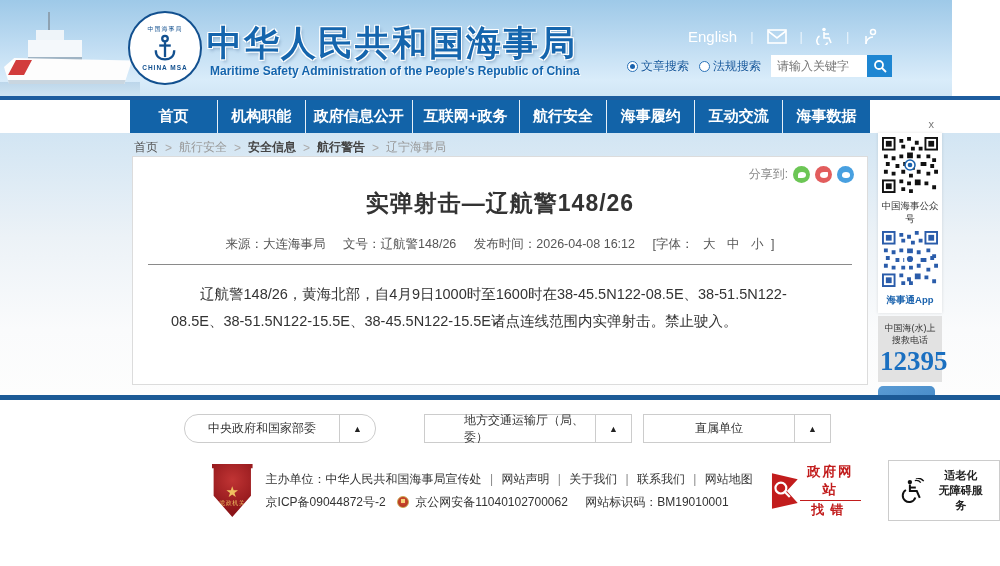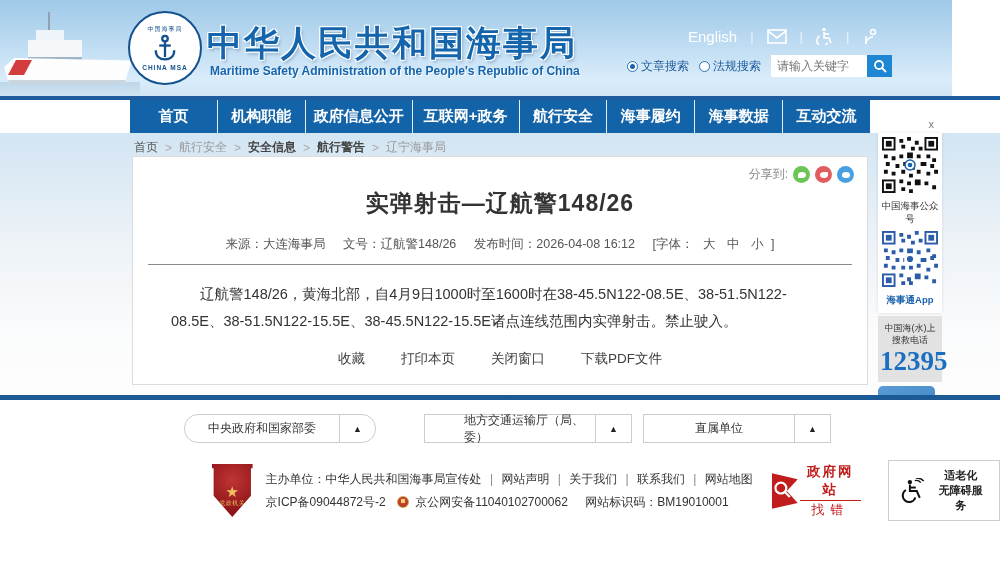--- a/index.html
+++ b/index.html
@@ -106,21 +106,21 @@
   .gov-shield .shield-label { color:#f0c060; font-size:6px; letter-spacing:.5px; }
   .footer-text { font-size:12px; color:#333; line-height:23px; white-space:nowrap; }
   .footer-text .flink { cursor:pointer; color:#333; }
   .footer-text .fsep { color:#888; margin:0 5px; }
   .police-badge { display:inline-block; width:12px; height:12px; border-radius:50%; vertical-align:-2px; margin:0 3px 0 8px;
                   background:radial-gradient(circle at 50% 40%,#f5d27a 30%,#c8452c 32%,#a8291e); border:1px solid #caa24a; }
   .footer-text .gap { margin-left:14px; }
   .error-report { display:flex; align-items:center; margin-left:4px; cursor:pointer; }
   .err-text { text-align:center; }
   .err-top { font-size:13.5px; font-weight:bold; color:#c21d1d; letter-spacing:2px; }
-  .err-bottom { font-size:13px; font-weight:normal; color:#c21d1d; letter-spacing:6px; border-top:1.5px solid #c21d1d; margin-top:1px; }
+  .err-bottom { font-size:13px; font-weight:bold; color:#c21d1d; letter-spacing:6px; border-top:1.5px solid #c21d1d; margin-top:1px; }
   .access-box { border:1px solid #ccc; padding:7px 11px; display:flex; align-items:center; gap:8px; margin-left:14px;
                 background:#fff; cursor:pointer; }
   .acc-text { font-size:11px; font-weight:bold; color:#222; line-height:15px; text-align:center; }
 </style>
 </head>
 <body>
 
 <div class="page">
 
   <div class="header">
@@ -193,22 +193,22 @@
   </div>
   <div class="header-strip"></div>
 
   <div class="nav">
     <div class="nav-item">首页</div>
     <div class="nav-item">机构职能</div>
     <div class="nav-item w">政府信息公开</div>
     <div class="nav-item w">互联网+政务</div>
     <div class="nav-item">航行安全</div>
     <div class="nav-item">海事履约</div>
+    <div class="nav-item">互动交流</div>
     <div class="nav-item">海事数据</div>
-    <div class="nav-item">互动交流</div>
   </div>
 
   <div class="main-bg"></div>
 
   <div class="breadcrumb">
     <span class="bc-item dark">首页</span>
     <span class="bc-sep">&gt;</span>
     <span class="bc-item">航行安全</span>
     <span class="bc-sep">&gt;</span>
     <span class="bc-item bold">安全信息</span>
@@ -237,26 +237,20 @@
       <span>文号：辽航警148/26</span>
       <span>发布时间：2026-04-08 16:12</span>
       <span style="margin-right:2px;">[字体：</span>
       <span class="fsz">大</span>
       <span class="fsz">中</span>
       <span class="fsz">小</span>
       <span style="margin-left:0;">]</span>
     </div>
     <hr class="meta-divider">
     <p class="article-body">辽航警148/26，黄海北部，自4月9日1000时至1600时在38-45.5N122-08.5E、38-51.5N122-08.5E、38-51.5N122-15.5E、38-45.5N122-15.5E诸点连线范围内实弹射击。禁止驶入。</p>
-    <div class="article-actions">
-      <span>收藏</span>
-      <span>打印本页</span>
-      <span>关闭窗口</span>
-      <span>下载PDF文件</span>
-    </div>
   </div>
 
   <div class="side-widget">
     <div class="widget-close">x</div>
     <div class="widget-box">
       <svg width="56" height="56" viewBox="0 0 29 29">
         <rect width="29" height="29" fill="#fff"></rect>
         <g fill="#111">
           <rect x="0" y="0" width="7" height="7"></rect>
             <rect x="22" y="0" width="7" height="7"></rect>

